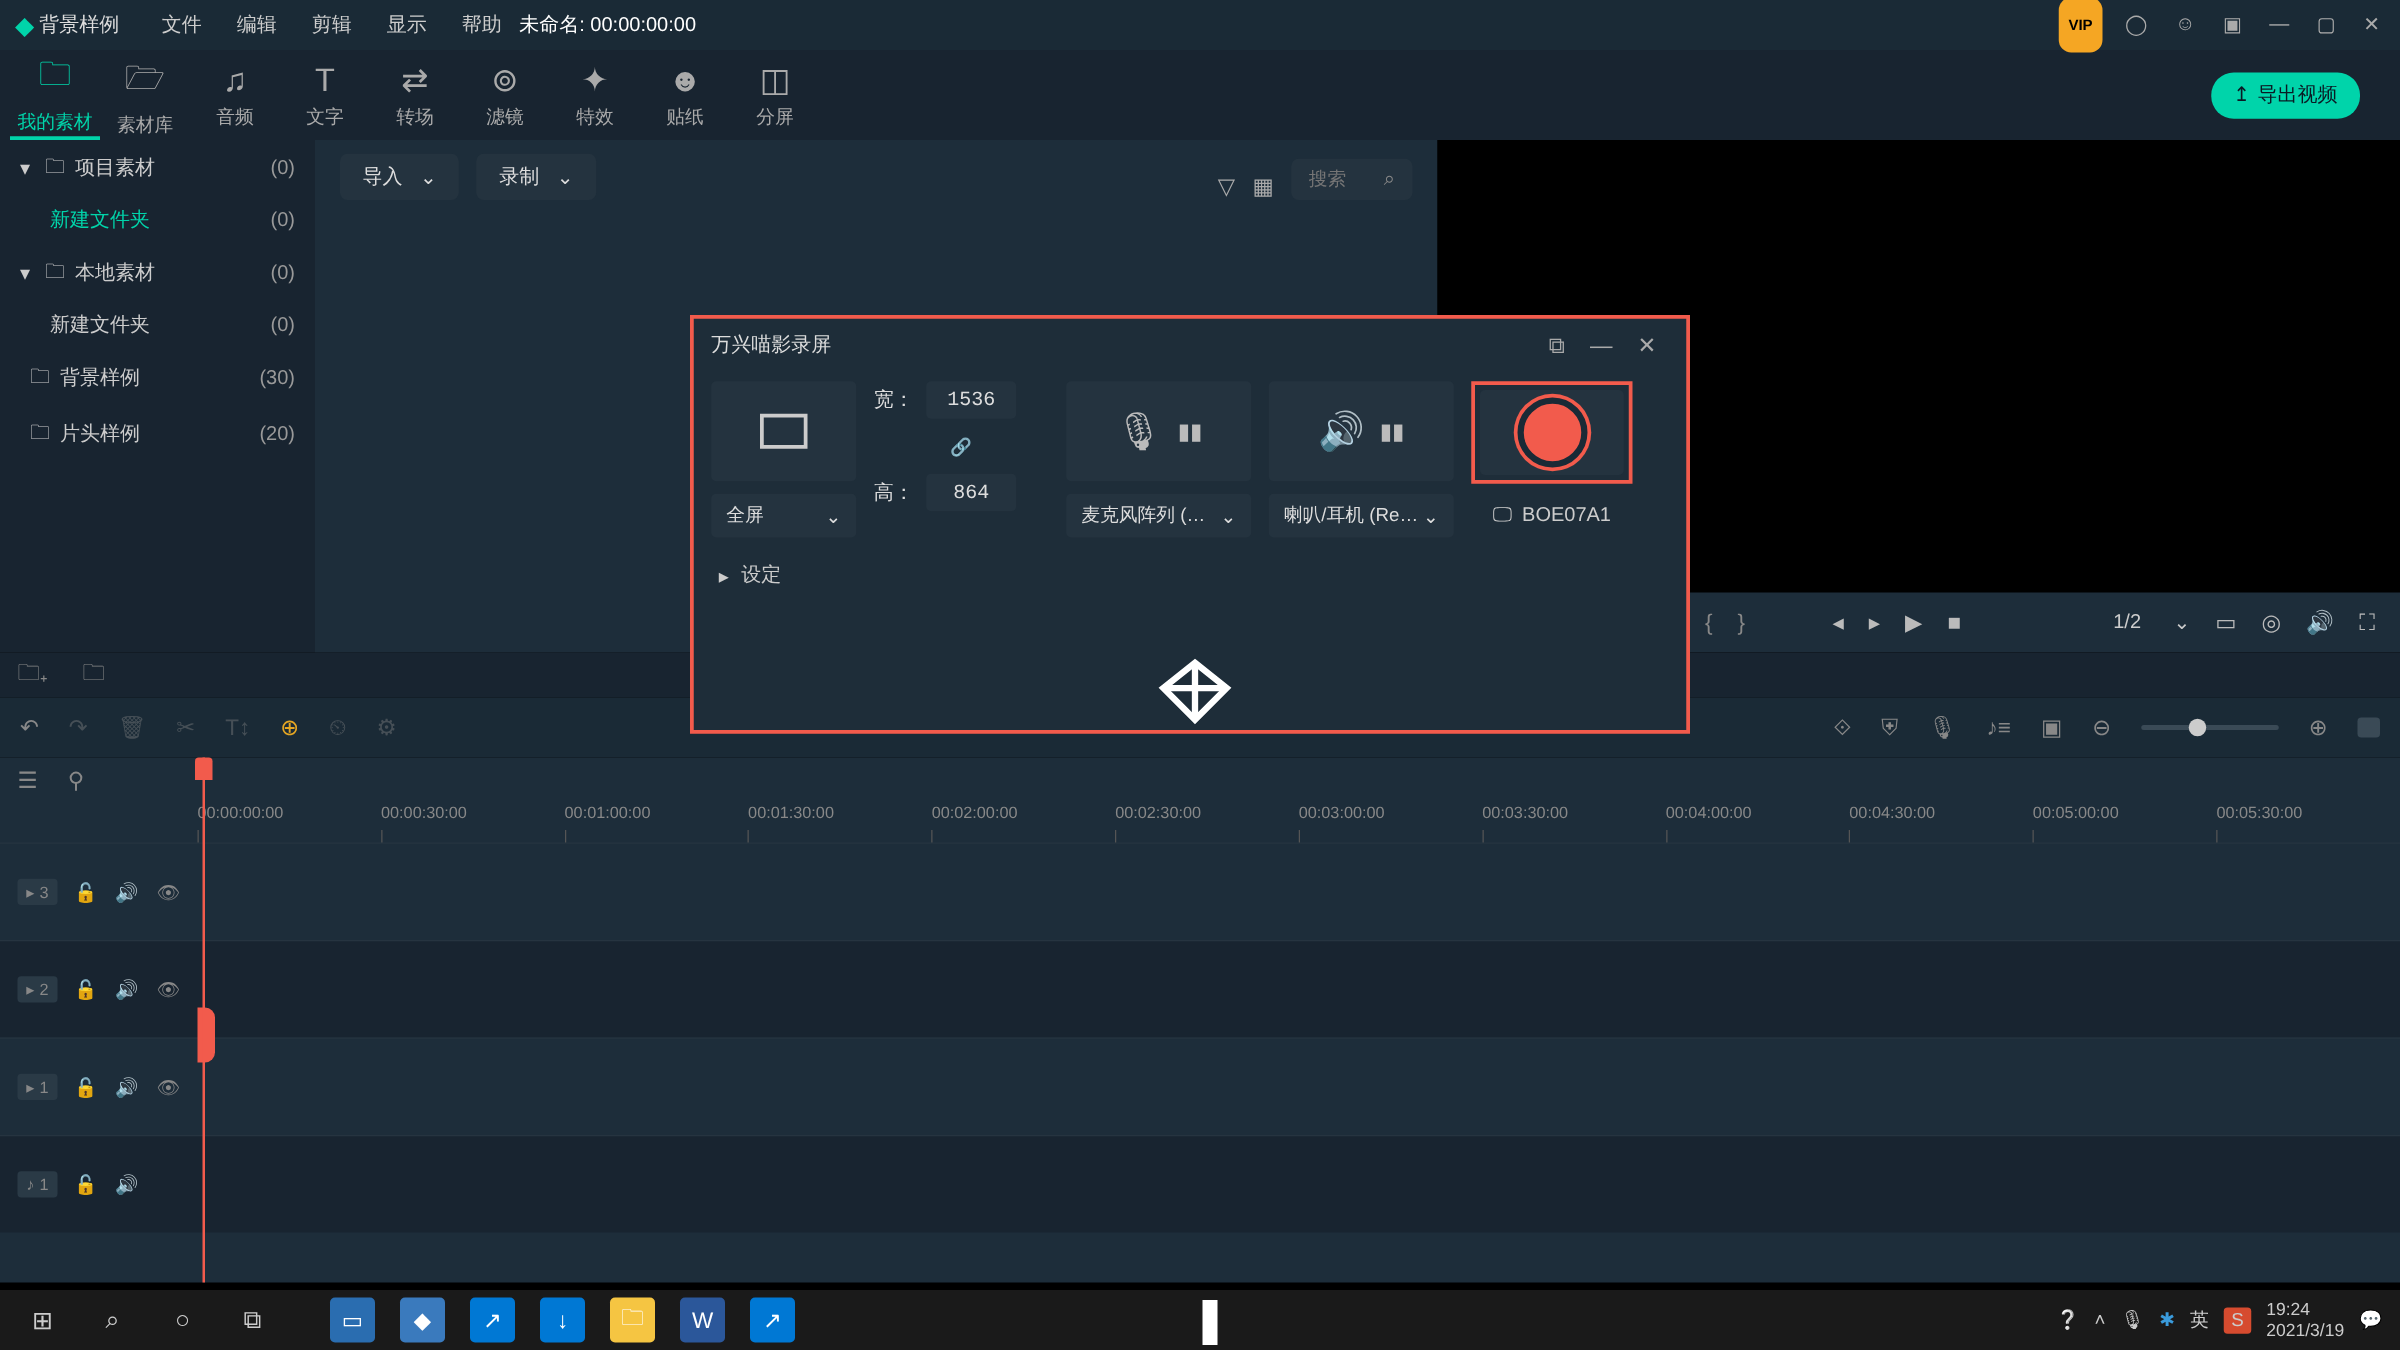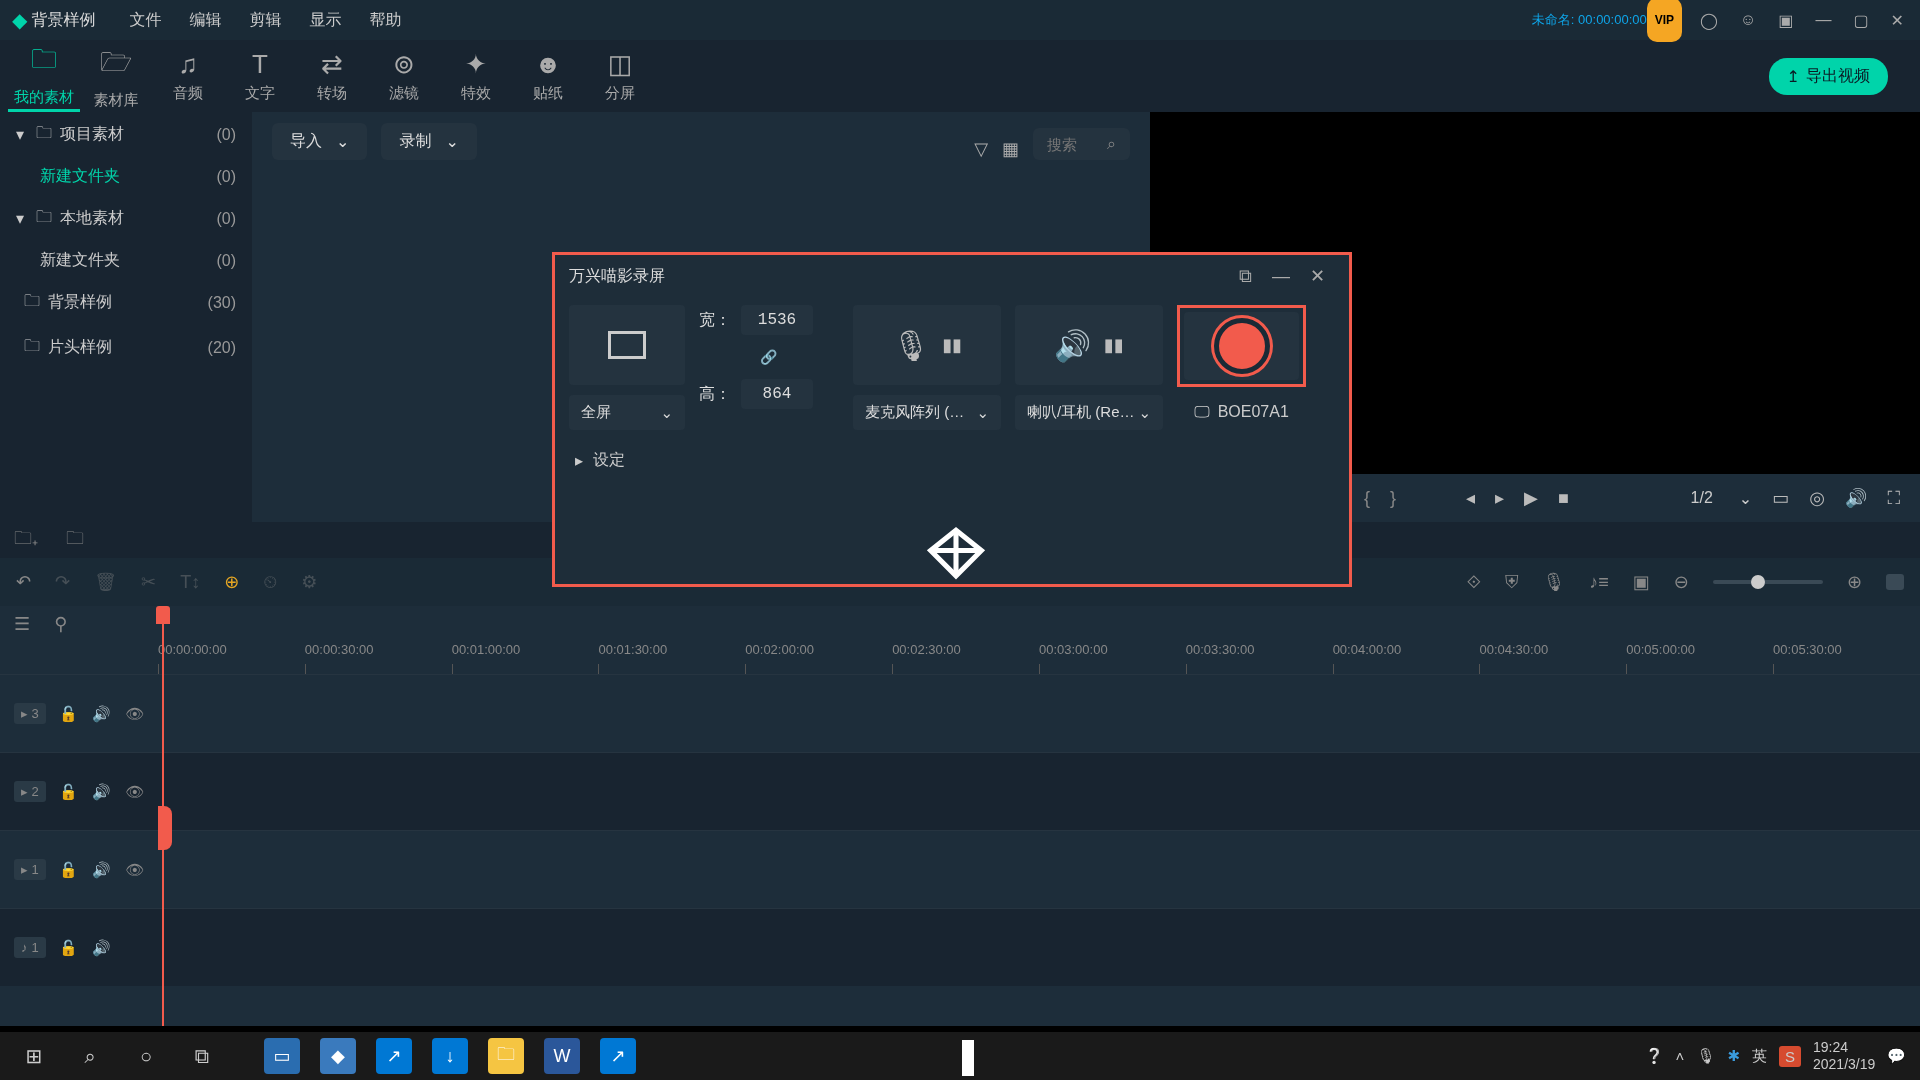--- a/index.html
+++ b/index.html
@@ -3,21 +3,21 @@
 <meta charset="utf-8">
 <style>
 * { box-sizing: border-box; margin: 0; padding: 0; font-family: "Microsoft YaHei", sans-serif; }
 body { background: #000; width: 1920px; height: 1080px; overflow: hidden; position: relative; }
 
 
 .menubar { height: 40px; background: #1a2a36; display: flex; align-items: center; padding: 0 12px; color: #ccc; font-size: 16px; }
 .logo { color: #00d4aa; margin-right: 4px; font-size: 20px; }
 .app-name { font-weight: 500; margin-right: 20px; color: #ddd; }
 .menu-item { padding: 0 14px; cursor: pointer; color: #ccc; }
-.title-center { flex: 1; text-align: right; color: #0ea5e9; font-size: 13px; }
+.title-center { flex: 1; text-align: left; color: #ffffff; font-size: 16px; }
 .menu-right { display: flex; align-items: center; gap: 14px; }
 .vip-badge { background: #f5a623; color: #000; font-size: 12px; font-weight: 700; padding: 15px 8px; border-radius: 10px; }
 .win-btn { color: #aaa; cursor: pointer; padding: 4px; }
 
 
 .tooltabs { height: 72px; background: #182430; display: flex; align-items: center; padding: 0 8px; }
 .tooltab { width: 72px; text-align: center; color: #aaa; cursor: pointer; }
 .tooltab.active { color: #00d4aa; border-bottom: 3px solid #00d4aa; padding-bottom: 2px; }
 .tooltab .ticon { font-size: 26px; display: block; margin-bottom: 4px; }
 .tooltab .tlabel { font-size: 15px; }

